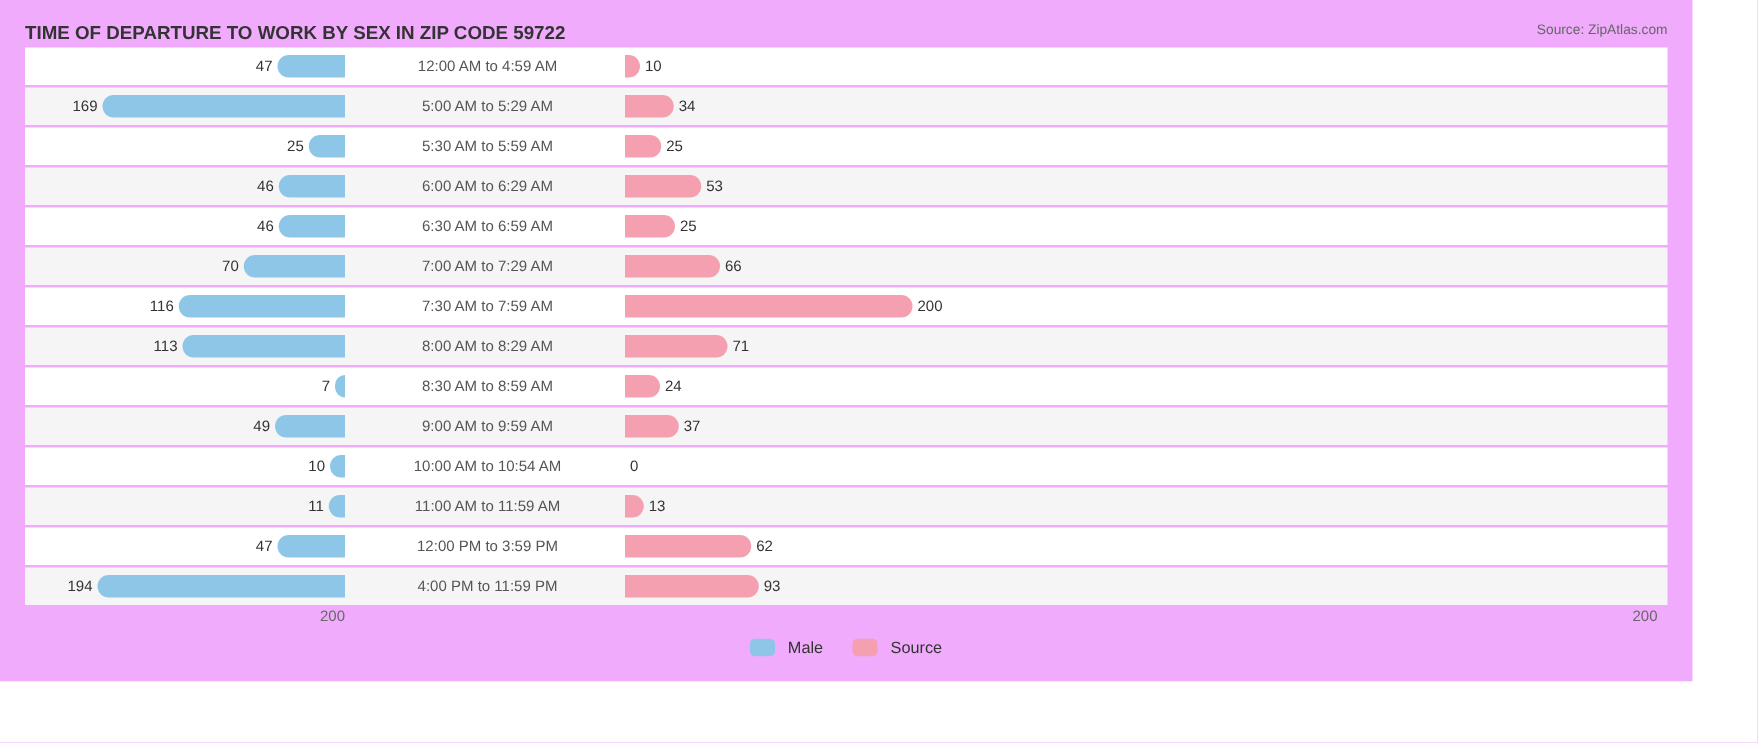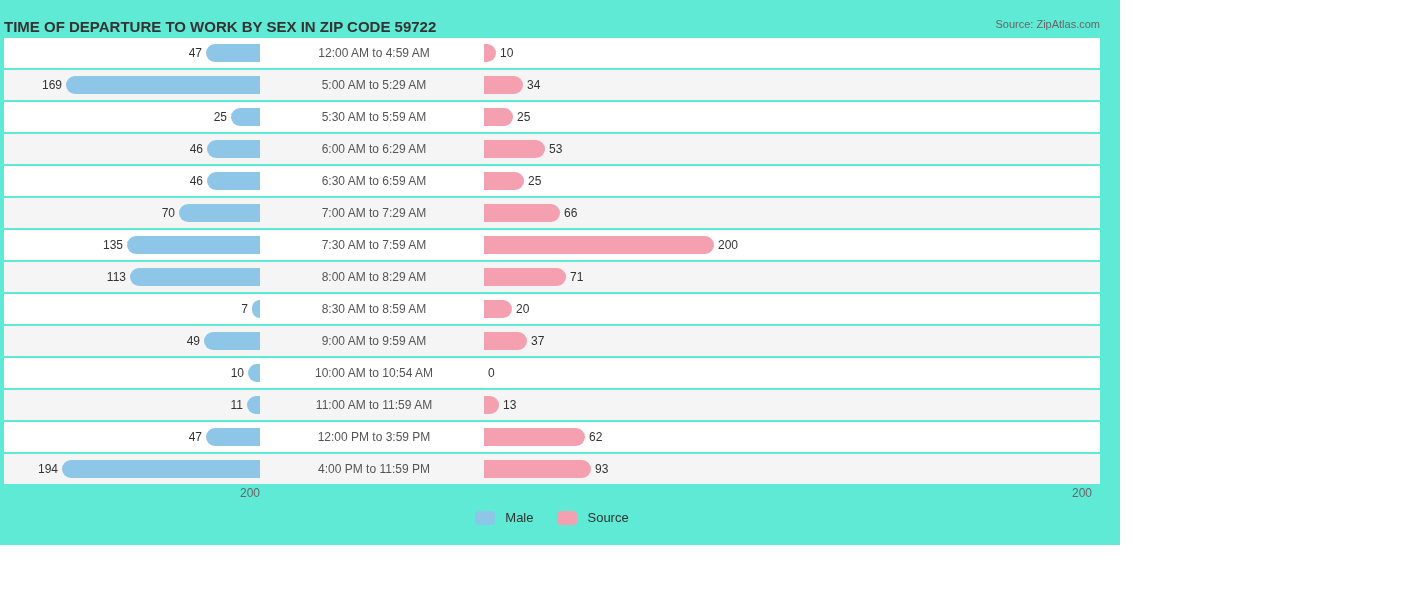--- a/index.html
+++ b/index.html
@@ -3,23 +3,23 @@
   <meta charset="utf-8">
   <style>
     * { box-sizing: border-box; margin: 0; padding: 0; }
     body {
       background: #fff;
       font-family: Arial, sans-serif;
       width: 1406px;
       min-height: 594px;
     }
     .chart-container {
-      width: 1120px;
-      padding: 18px 20px 20px 4px;
-      background: #5eead4;
+      width: 1354px;
+      padding: 18px 20px 20px 20px;
+      background: #f0abfc;
     }
     .chart-title {
       font-size: 15px;
       font-weight: bold;
       color: #333;
       margin-bottom: 2px;
     }
     .chart-source {
       font-size: 11px;
       color: #666;
@@ -221,21 +221,21 @@
       </div>
       <div class="center-label">7:00 AM to 7:29 AM</div>
       <div class="right-section">
         <div class="female-bar" style="width:76px;"></div>
         <span class="female-value">66</span>
       </div>
     </div>
       <div class="bar-row">
       <div class="left-section">
         <div class="left-bar-wrap">
-          <span class="male-value">135</span>
+          <span class="male-value">116</span>
           <div class="male-bar" style="width:133px;"></div>
         </div>
       </div>
       <div class="center-label">7:30 AM to 7:59 AM</div>
       <div class="right-section">
         <div class="female-bar" style="width:230px;"></div>
         <span class="female-value">200</span>
       </div>
     </div>
       <div class="bar-row alt">
@@ -254,21 +254,21 @@
       <div class="bar-row">
       <div class="left-section">
         <div class="left-bar-wrap">
           <span class="male-value">7</span>
           <div class="male-bar" style="width:8px;"></div>
         </div>
       </div>
       <div class="center-label">8:30 AM to 8:59 AM</div>
       <div class="right-section">
         <div class="female-bar" style="width:28px;"></div>
-        <span class="female-value">20</span>
+        <span class="female-value">24</span>
       </div>
     </div>
       <div class="bar-row alt">
       <div class="left-section">
         <div class="left-bar-wrap">
           <span class="male-value">49</span>
           <div class="male-bar" style="width:56px;"></div>
         </div>
       </div>
       <div class="center-label">9:00 AM to 9:59 AM</div>

